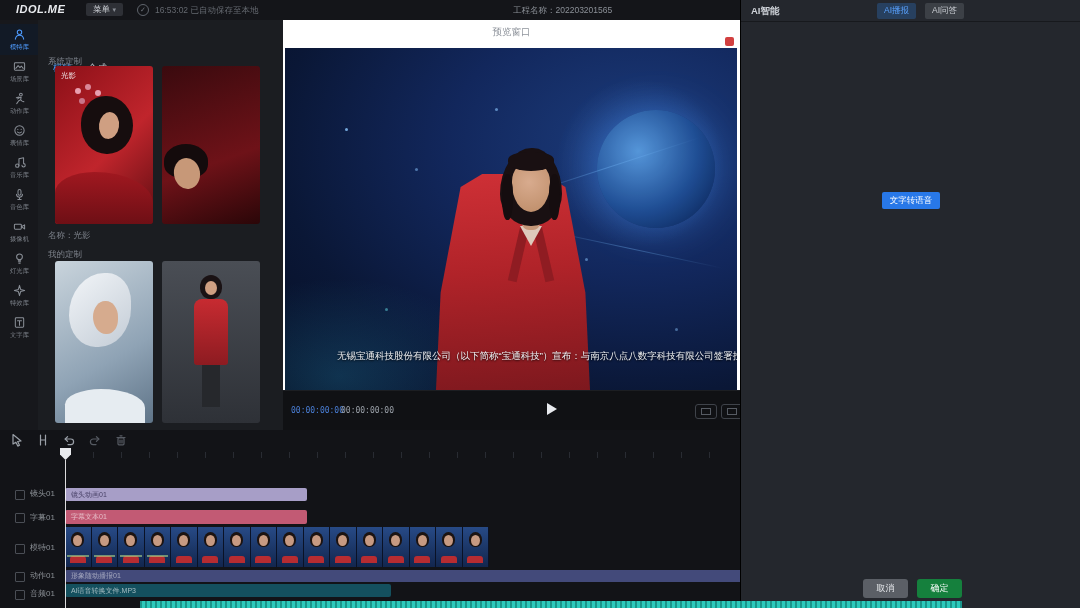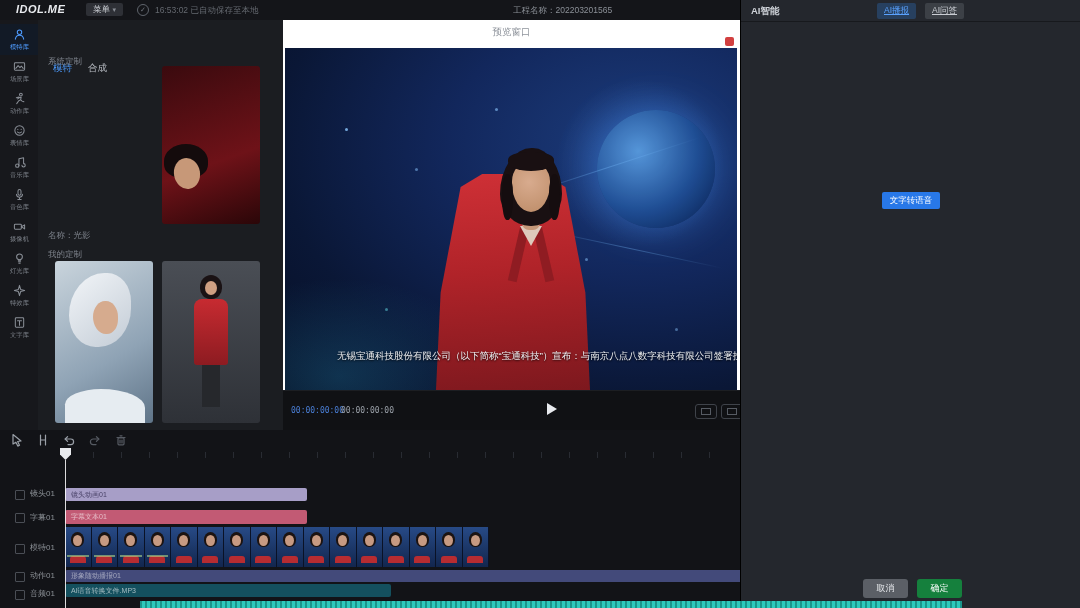--- a/index.html
+++ b/index.html
@@ -124,21 +124,21 @@
   .fs-sub::after{content:"";position:absolute;left:2px;right:2px;bottom:10px;height:2px;background:rgba(190,230,140,.55);}
   .clip4{left:65px;top:140px;width:672px;height:12px;background:#434a7a;line-height:12px;color:rgba(255,255,255,.5);}
   .clip5{left:65px;top:154px;width:320px;height:13px;background:#14505e;}
   .wave-strip{left:140px;top:601px;width:822px;height:7px;z-index:9;cursor:pointer;
      background:#2ccabc;
      background-image:repeating-linear-gradient(90deg,rgba(0,70,66,.4) 0 2px,transparent 2px 5px);}
 
   
   #ai-panel{left:740px;top:0;width:340px;height:608px;background:#24272d;border-left:1px solid #000;z-index:5;}
   .ai-head{left:10px;top:5px;font-size:9.5px;font-weight:700;color:#ced2d8;}
-  .ai-tab{top:3px;font-size:8.5px;padding:2px 7px;border-radius:2px;cursor:pointer;text-decoration:underline;}
+  .ai-tab{top:3px;font-size:8.5px;padding:2px 7px;border-radius:2px;cursor:pointer;}
   .ai-tab.active{left:136px;background:#27405f;color:#5aa2ff;}
   .ai-tab.plain{left:184px;background:#3c4046;color:#cacdd3;}
   .ai-divider{left:0;top:21px;width:340px;height:1px;background:#17191d;}
   .ai-title{left:0;right:0;top:31px;text-align:center;font-size:11px;font-weight:700;color:#e9ebef;}
   .script-box{left:14px;top:56px;width:312px;height:176px;background:#17181c;border-radius:4px;cursor:text;}
   .script-text{position:absolute;left:13px;right:13px;top:10px;font-size:9.5px;color:#9aa1aa;line-height:1.95;
                letter-spacing:.3px;text-align:justify;}
   .tts-btn{left:141px;top:192px;width:58px;height:17px;background:#2878e8;border-radius:2px;font-size:8.5px;
            color:#fff;text-align:center;line-height:17px;cursor:pointer;}
   .btn-cancel{left:122px;top:579px;width:45px;height:19px;background:#5b5f66;border-radius:3px;font-size:9px;
@@ -250,20 +250,27 @@
       <span class="sb-lb">文字库</span>
     </div>
   </div>
 
   <div class="abs" id="library">
     <span class="abs lib-tab active" style="left:15px">模特</span>
     <span class="abs lib-tab" style="left:50px">合成</span>
 
     <span class="abs sec-title" style="top:36px">系统定制</span>
 
+    <div class="card c1" style="left:17px;top:46px">
+      <span class="tag">光影</span>
+      <span class="abs fig flower"></span>
+      <span class="abs fig hair"></span>
+      <span class="abs fig face"></span>
+      <span class="abs fig drape"></span>
+    </div>
     <div class="card c2" style="left:124px;top:46px">
       <span class="abs fig hair"></span>
       <span class="abs fig face"></span>
     </div>
 
     <span class="abs name-cap" style="top:210px">名称：光影</span>
 
     <span class="abs sec-title" style="top:229px">我的定制</span>
 
     <div class="card c3" style="left:17px;top:241px;height:162px">

